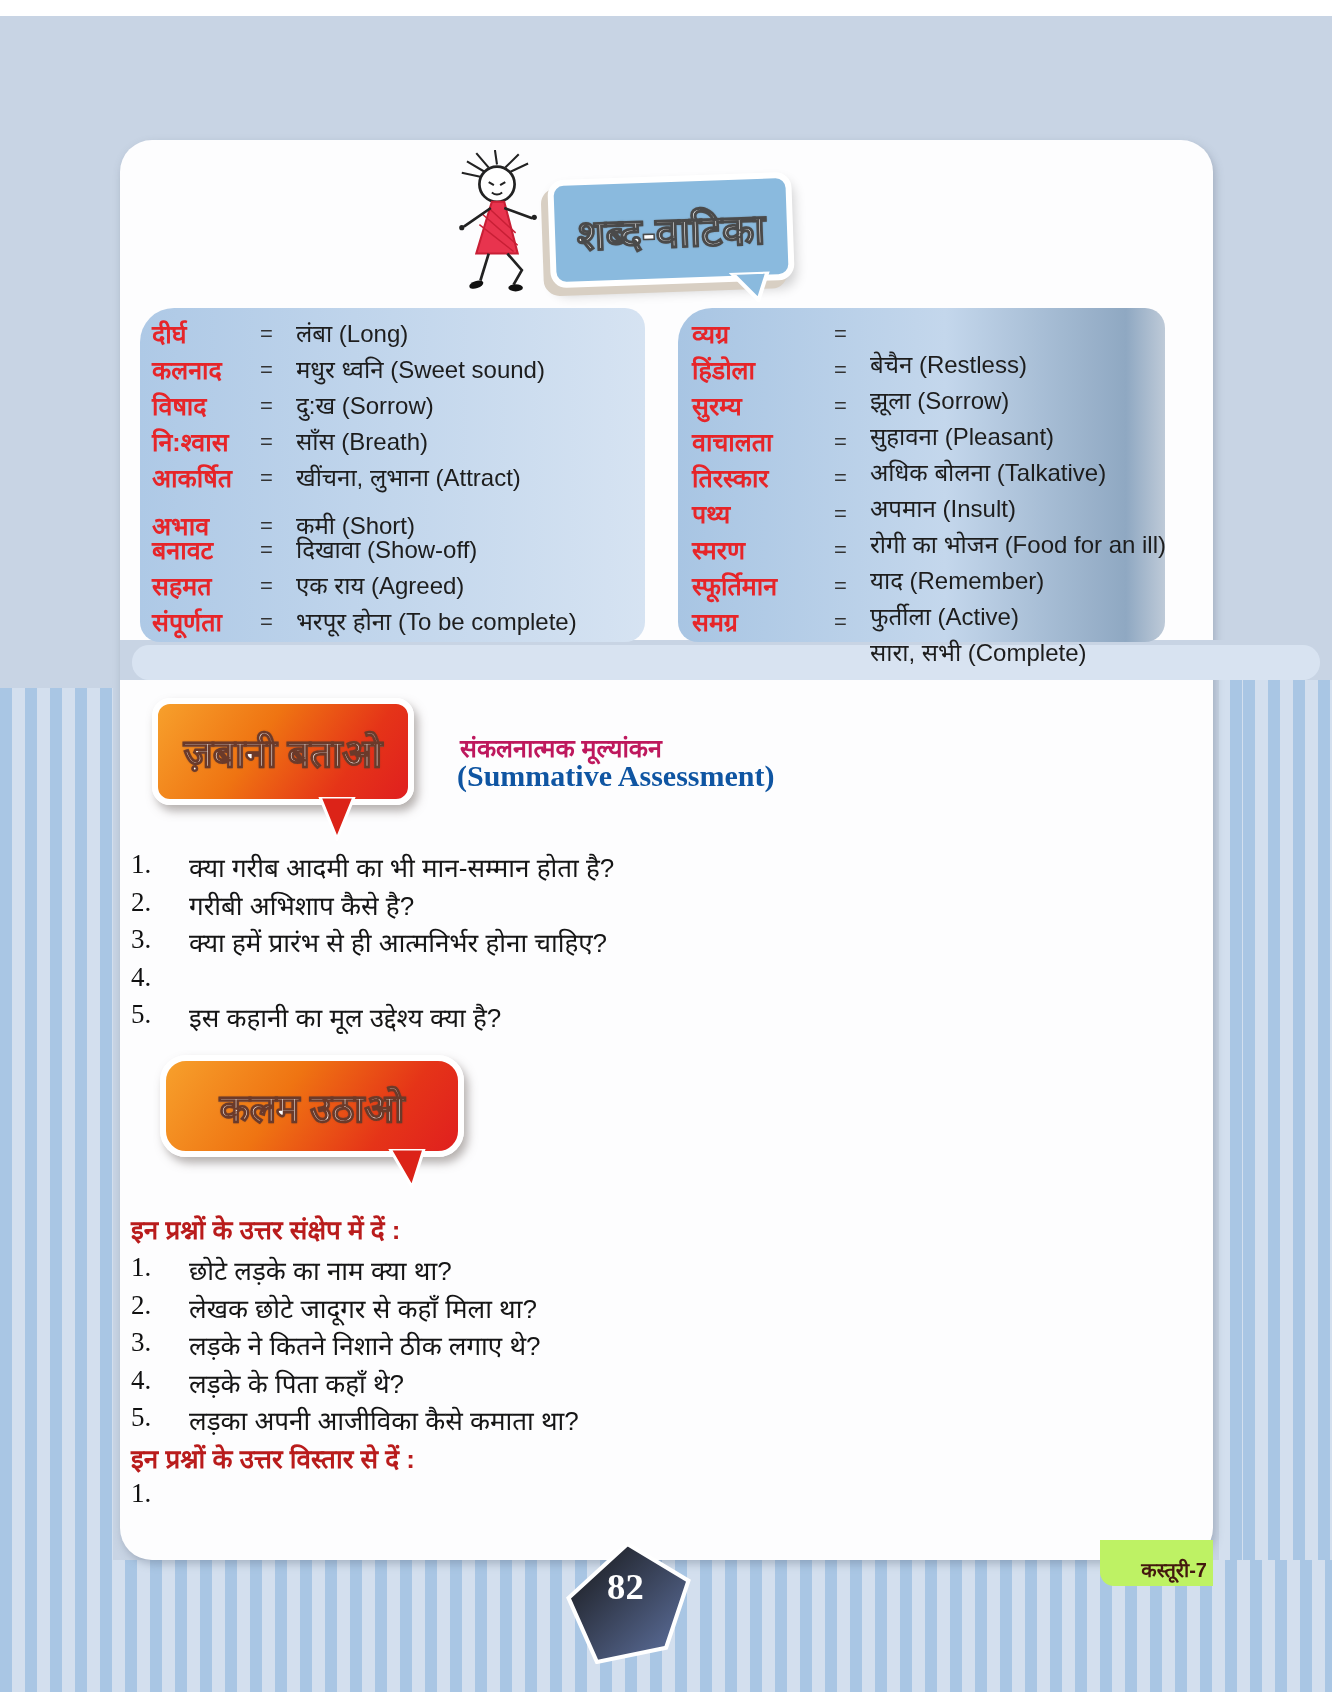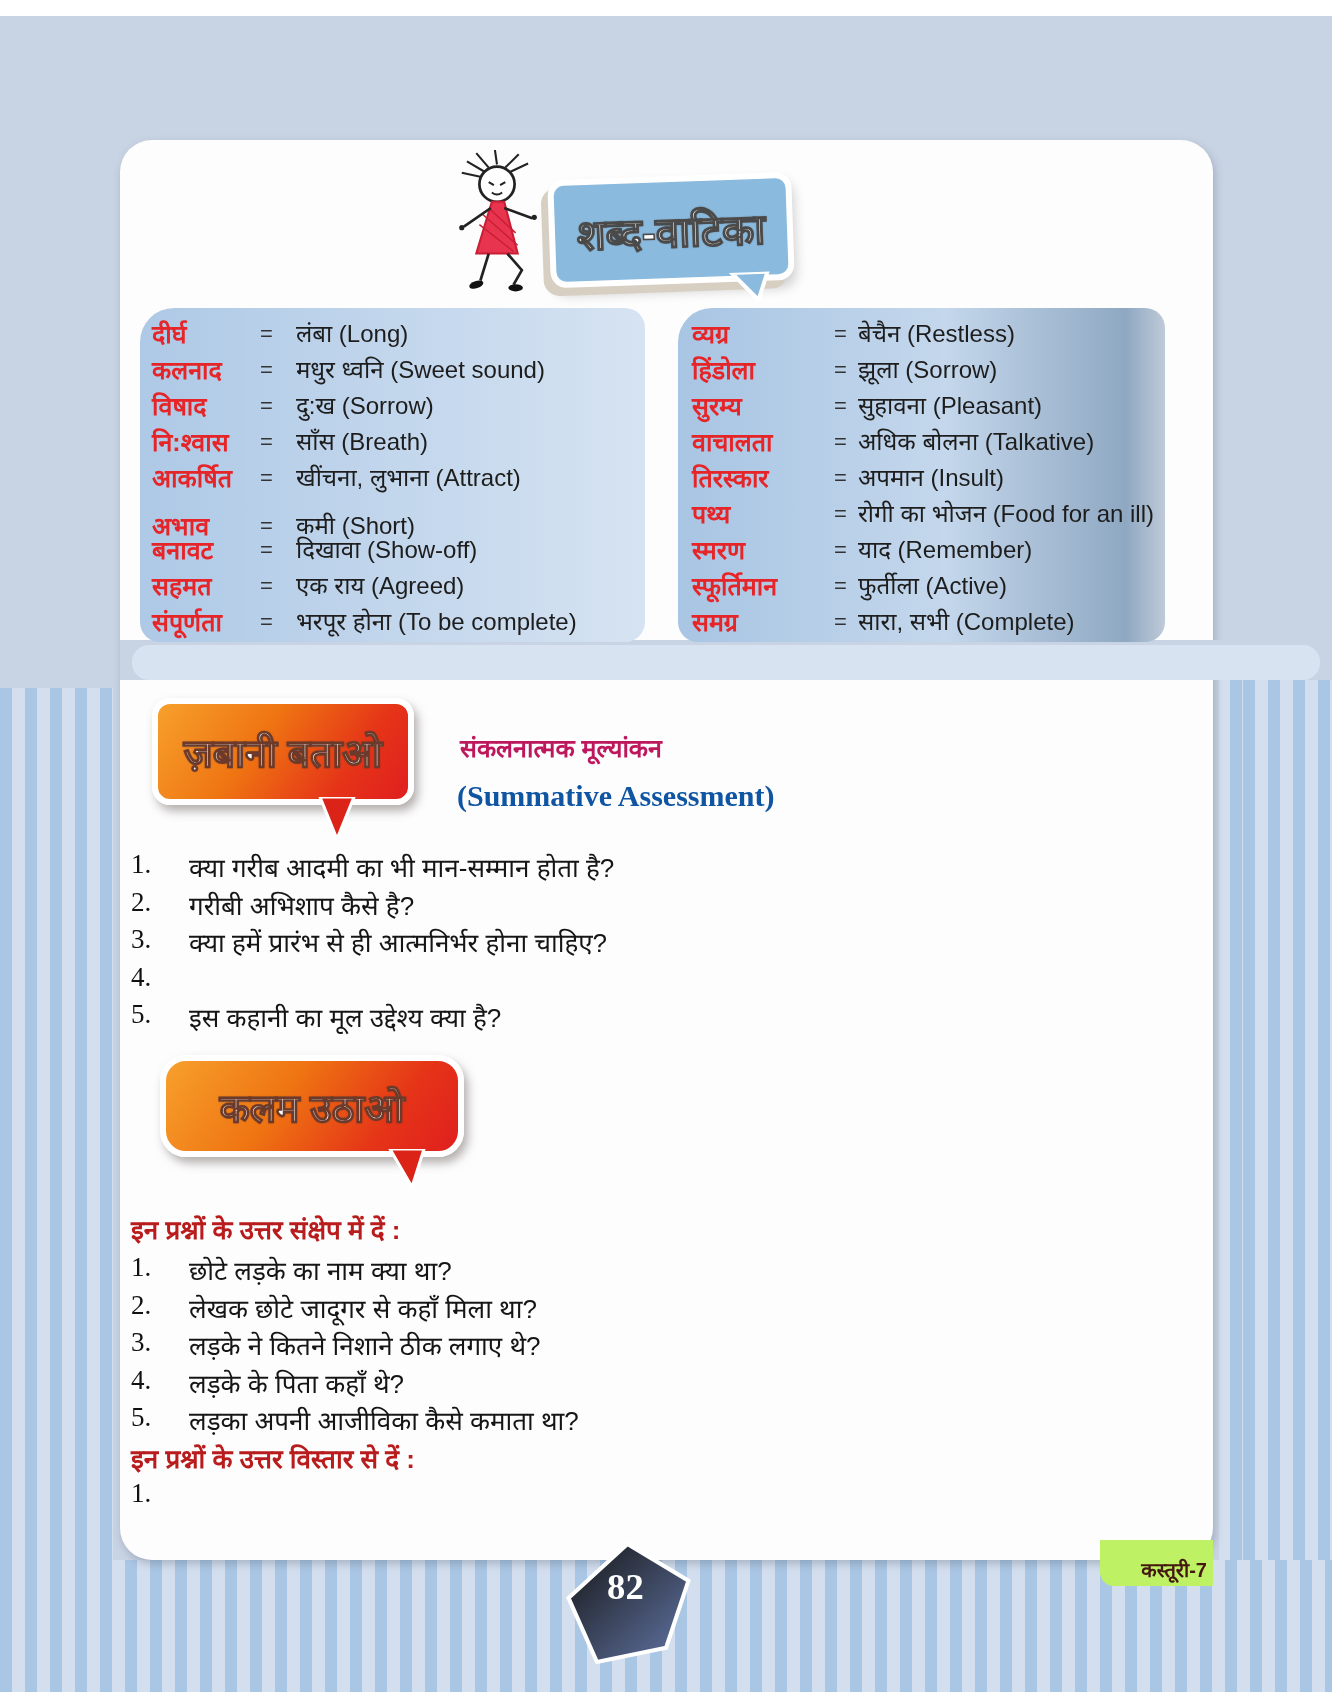--- a/index.html
+++ b/index.html
@@ -30,33 +30,33 @@
 
   
   .panel{position:absolute;top:308px;height:334px;border-radius:34px 20px 20px 20px;}
   .panel-left{left:140px;width:505px;background:linear-gradient(90deg,#aec9e6,#d6e3f2);}
   .panel-right{left:678px;width:487px;background:linear-gradient(90deg,#a8c5e3,#c4d7ec 55%,#8fa8c2 92%,#becad8 100%);}
   .vrow{position:absolute;left:0;width:100%;height:30px;line-height:28px;white-space:nowrap;}
   .vword{position:absolute;font-size:25px;font-weight:bold;color:#e62529;}
   .veq{position:absolute;font-size:22px;color:#333;}
   .vmean{position:absolute;font-size:24px;color:#1d1d1d;}
   .panel-left .vword{left:12px;} .panel-left .veq{left:120px;} .panel-left .vmean{left:156px;}
-  .panel-right .vword{left:14px;} .panel-right .veq{left:156px;} .panel-right .vmean{left:180px;}
+  .panel-right .vword{left:14px;} .panel-right .veq{left:156px;} .panel-right .vmean{left:192px;margin-top:31px;}
 
   
   .badge{position:absolute;background:linear-gradient(125deg,#f7a02c,#ef7412 40%,#e53418 75%,#e01f1f);border:6px solid #fff;border-radius:18px;box-shadow:4px 6px 10px rgba(110,100,95,.5);display:flex;align-items:center;justify-content:center;}
   .badge-label{font-size:39px;font-weight:bold;color:#fff;-webkit-text-stroke:1.4px #6b3a2a;text-shadow:0 0 2px #6b3a2a;white-space:nowrap;}
   .badge1{left:152px;top:698px;width:250px;height:95px;}
   .badge2{left:160px;top:1055px;width:292px;height:90px;border-radius:26px;}
   .badge-tail{position:absolute;top:100%;margin-top:-2px;}
   .badge1 .badge-tail{left:64%;}
   .badge2 .badge-tail{left:76%;}
 
   .subtitle-hi{position:absolute;left:460px;top:730px;font-size:25px;font-weight:bold;color:#be185d;white-space:nowrap;}
-  .subtitle-en{position:absolute;left:457px;top:759px;font-size:30px;font-weight:bold;color:#0f55a2;font-family:"Liberation Serif",serif;white-space:nowrap;margin-top:20px;}
+  .subtitle-en{position:absolute;left:457px;top:759px;font-size:30px;font-weight:bold;color:#0f55a2;font-family:"Liberation Serif",serif;white-space:nowrap;}
 
   
   .qrow{position:absolute;left:0;width:1093px;height:34px;white-space:nowrap;}
   .qnum{position:absolute;left:131px;font-size:27px;color:#111;font-family:"Liberation Serif",serif;}
   .qtext{position:absolute;left:189px;font-size:26px;color:#151515;}
   .heading-blue{position:absolute;left:131px;font-size:26px;font-weight:bold;color:#b91c1c;white-space:nowrap;}
 
   
   .pentagon{position:absolute;left:566px;top:1542px;}
   .pent-num{font-family:"Liberation Serif",serif;font-weight:bold;fill:#fff;font-size:36px;}

